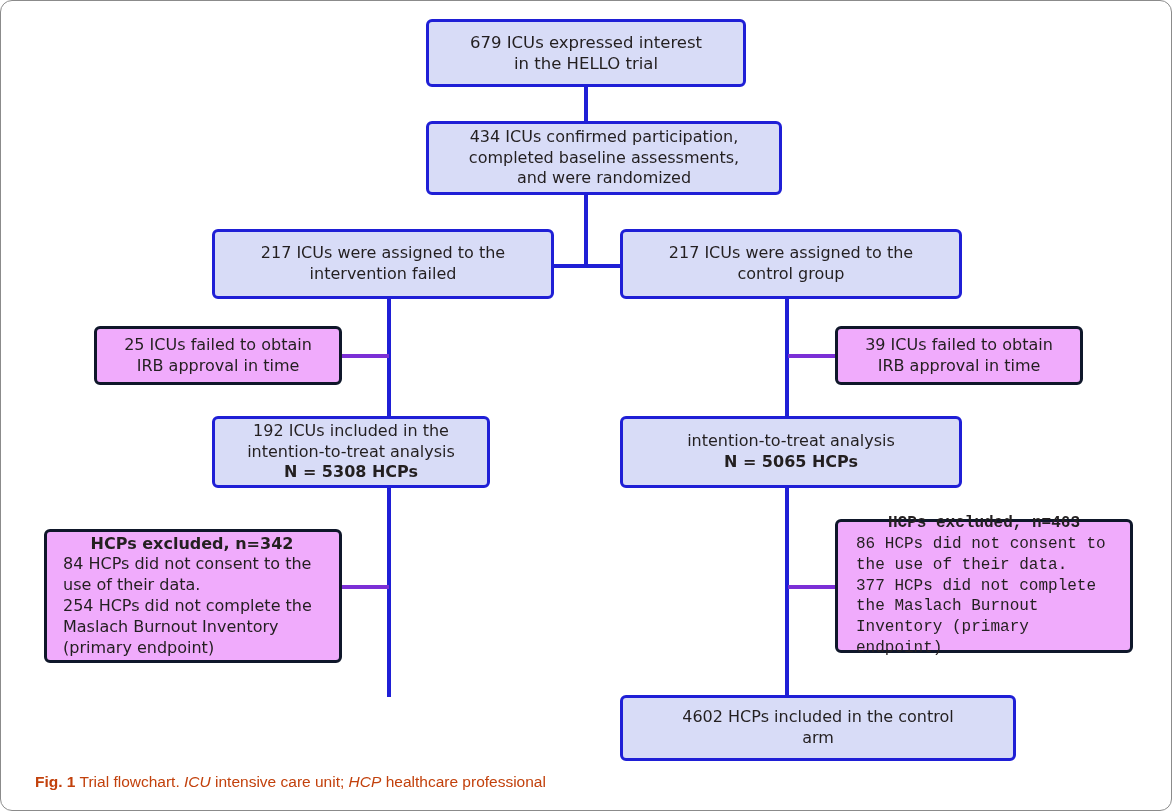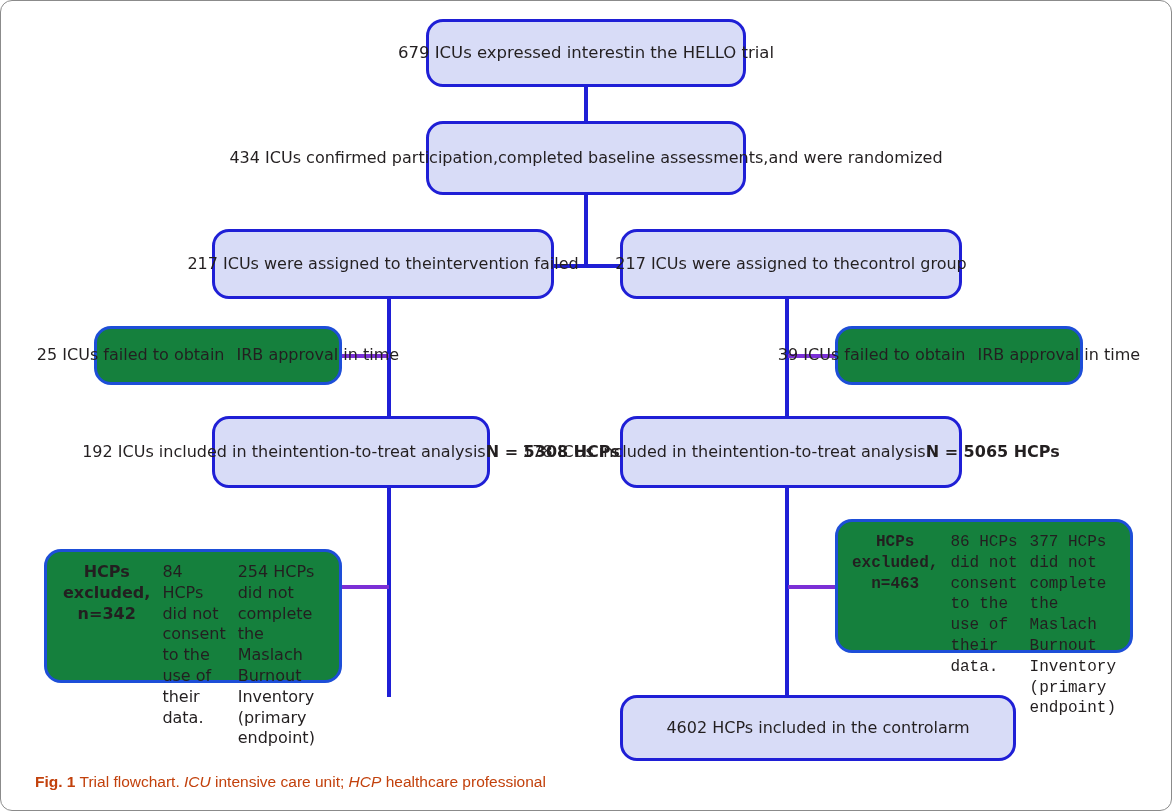--- a/index.html
+++ b/index.html
@@ -33,37 +33,37 @@
     position: absolute;
     background: #1f1fd6;
   }
   .line.purple {
     background: #7b2fd6;
   }
   
   .node {
     position: absolute;
     box-sizing: border-box;
-    border-radius: 17px;
+    border-radius: 6px;
     display: flex;
+    flex-direction: column;
     align-items: center;
     justify-content: center;
     text-align: center;
     color: #231f20;
     line-height: 1.30;
     padding: 6px 14px;
   }
   .node.blue {
     background: #d8dcf7;
     border: 3px solid #1f1fd6;
   }
   .node.purple {
-    background: #15803d;
-    border: 3px solid #1d4ed8;
-    gap: 12px;
+    background: #f0abfc;
+    border: 3px solid #0f172a;
   }
   .node .ln {
     display: block;
     white-space: nowrap;
   }
   .node .ln.bold {
     font-weight: bold;
   }
   .node.left-align {
     align-items: flex-start;
@@ -119,21 +119,21 @@
     <div class="line" style="left:784px; top:295px; width:4px; height:122px;"></div>
     <div class="line purple" style="left:787px; top:353px; width:49px; height:4px;"></div>
     <div class="line" style="left:784px; top:484px; width:4px; height:212px;"></div>
     <div class="line purple" style="left:787px; top:584px; width:49px; height:4px;"></div>
 
     <div class="node blue fs-top" style="left:425px; top:18px; width:320px; height:68px;">
       <span class="ln">679 ICUs expressed interest</span>
       <span class="ln">in the HELLO trial</span>
     </div>
 
-    <div class="node blue fs-std" style="left:425px; top:120px; width:320px; height:74px;">
+    <div class="node blue fs-std" style="left:425px; top:120px; width:356px; height:74px;">
       <span class="ln">434 ICUs confirmed participation,</span>
       <span class="ln">completed baseline assessments,</span>
       <span class="ln">and were randomized</span>
     </div>
 
     <div class="node blue fs-std" style="left:211px; top:228px; width:342px; height:70px;">
       <span class="ln">217 ICUs were assigned to the</span>
       <span class="ln">intervention failed</span>
     </div>
 
@@ -152,26 +152,25 @@
       <span class="ln">IRB approval in time</span>
     </div>
 
     <div class="node blue fs-std" style="left:211px; top:415px; width:278px; height:72px;">
       <span class="ln">192 ICUs included in the</span>
       <span class="ln">intention-to-treat analysis</span>
       <span class="ln bold">N = 5308 HCPs</span>
     </div>
 
     <div class="node blue fs-std" style="left:619px; top:415px; width:342px; height:72px;">
-      <span class="ln">178 ICUs included in the</span>
       <span class="ln">intention-to-treat analysis</span>
       <span class="ln bold">N = 5065 HCPs</span>
     </div>
 
-    <div class="node purple fs-excl left-align" style="left:43px; top:548px; width:298px; height:134px;padding-left:16px;">
+    <div class="node purple fs-excl left-align" style="left:43px; top:528px; width:298px; height:134px;padding-left:16px;">
       <span class="hdr">HCPs excluded, n=342</span>
       <span class="ln">84 HCPs did not consent to the use of their data.</span>
       <span class="ln">254 HCPs did not complete the Maslach Burnout Inventory (primary endpoint)</span>
     </div>
 
     <div class="node purple fs-excl left-align" style="left:834px; top:518px; width:298px; height:134px;font-family:Liberation Mono, monospace;">
       <span class="hdr">HCPs excluded, n=463</span>
       <span class="ln">86 HCPs did not consent to the use of their data.</span>
       <span class="ln">377 HCPs did not complete the Maslach Burnout Inventory (primary endpoint)</span>
     </div>

